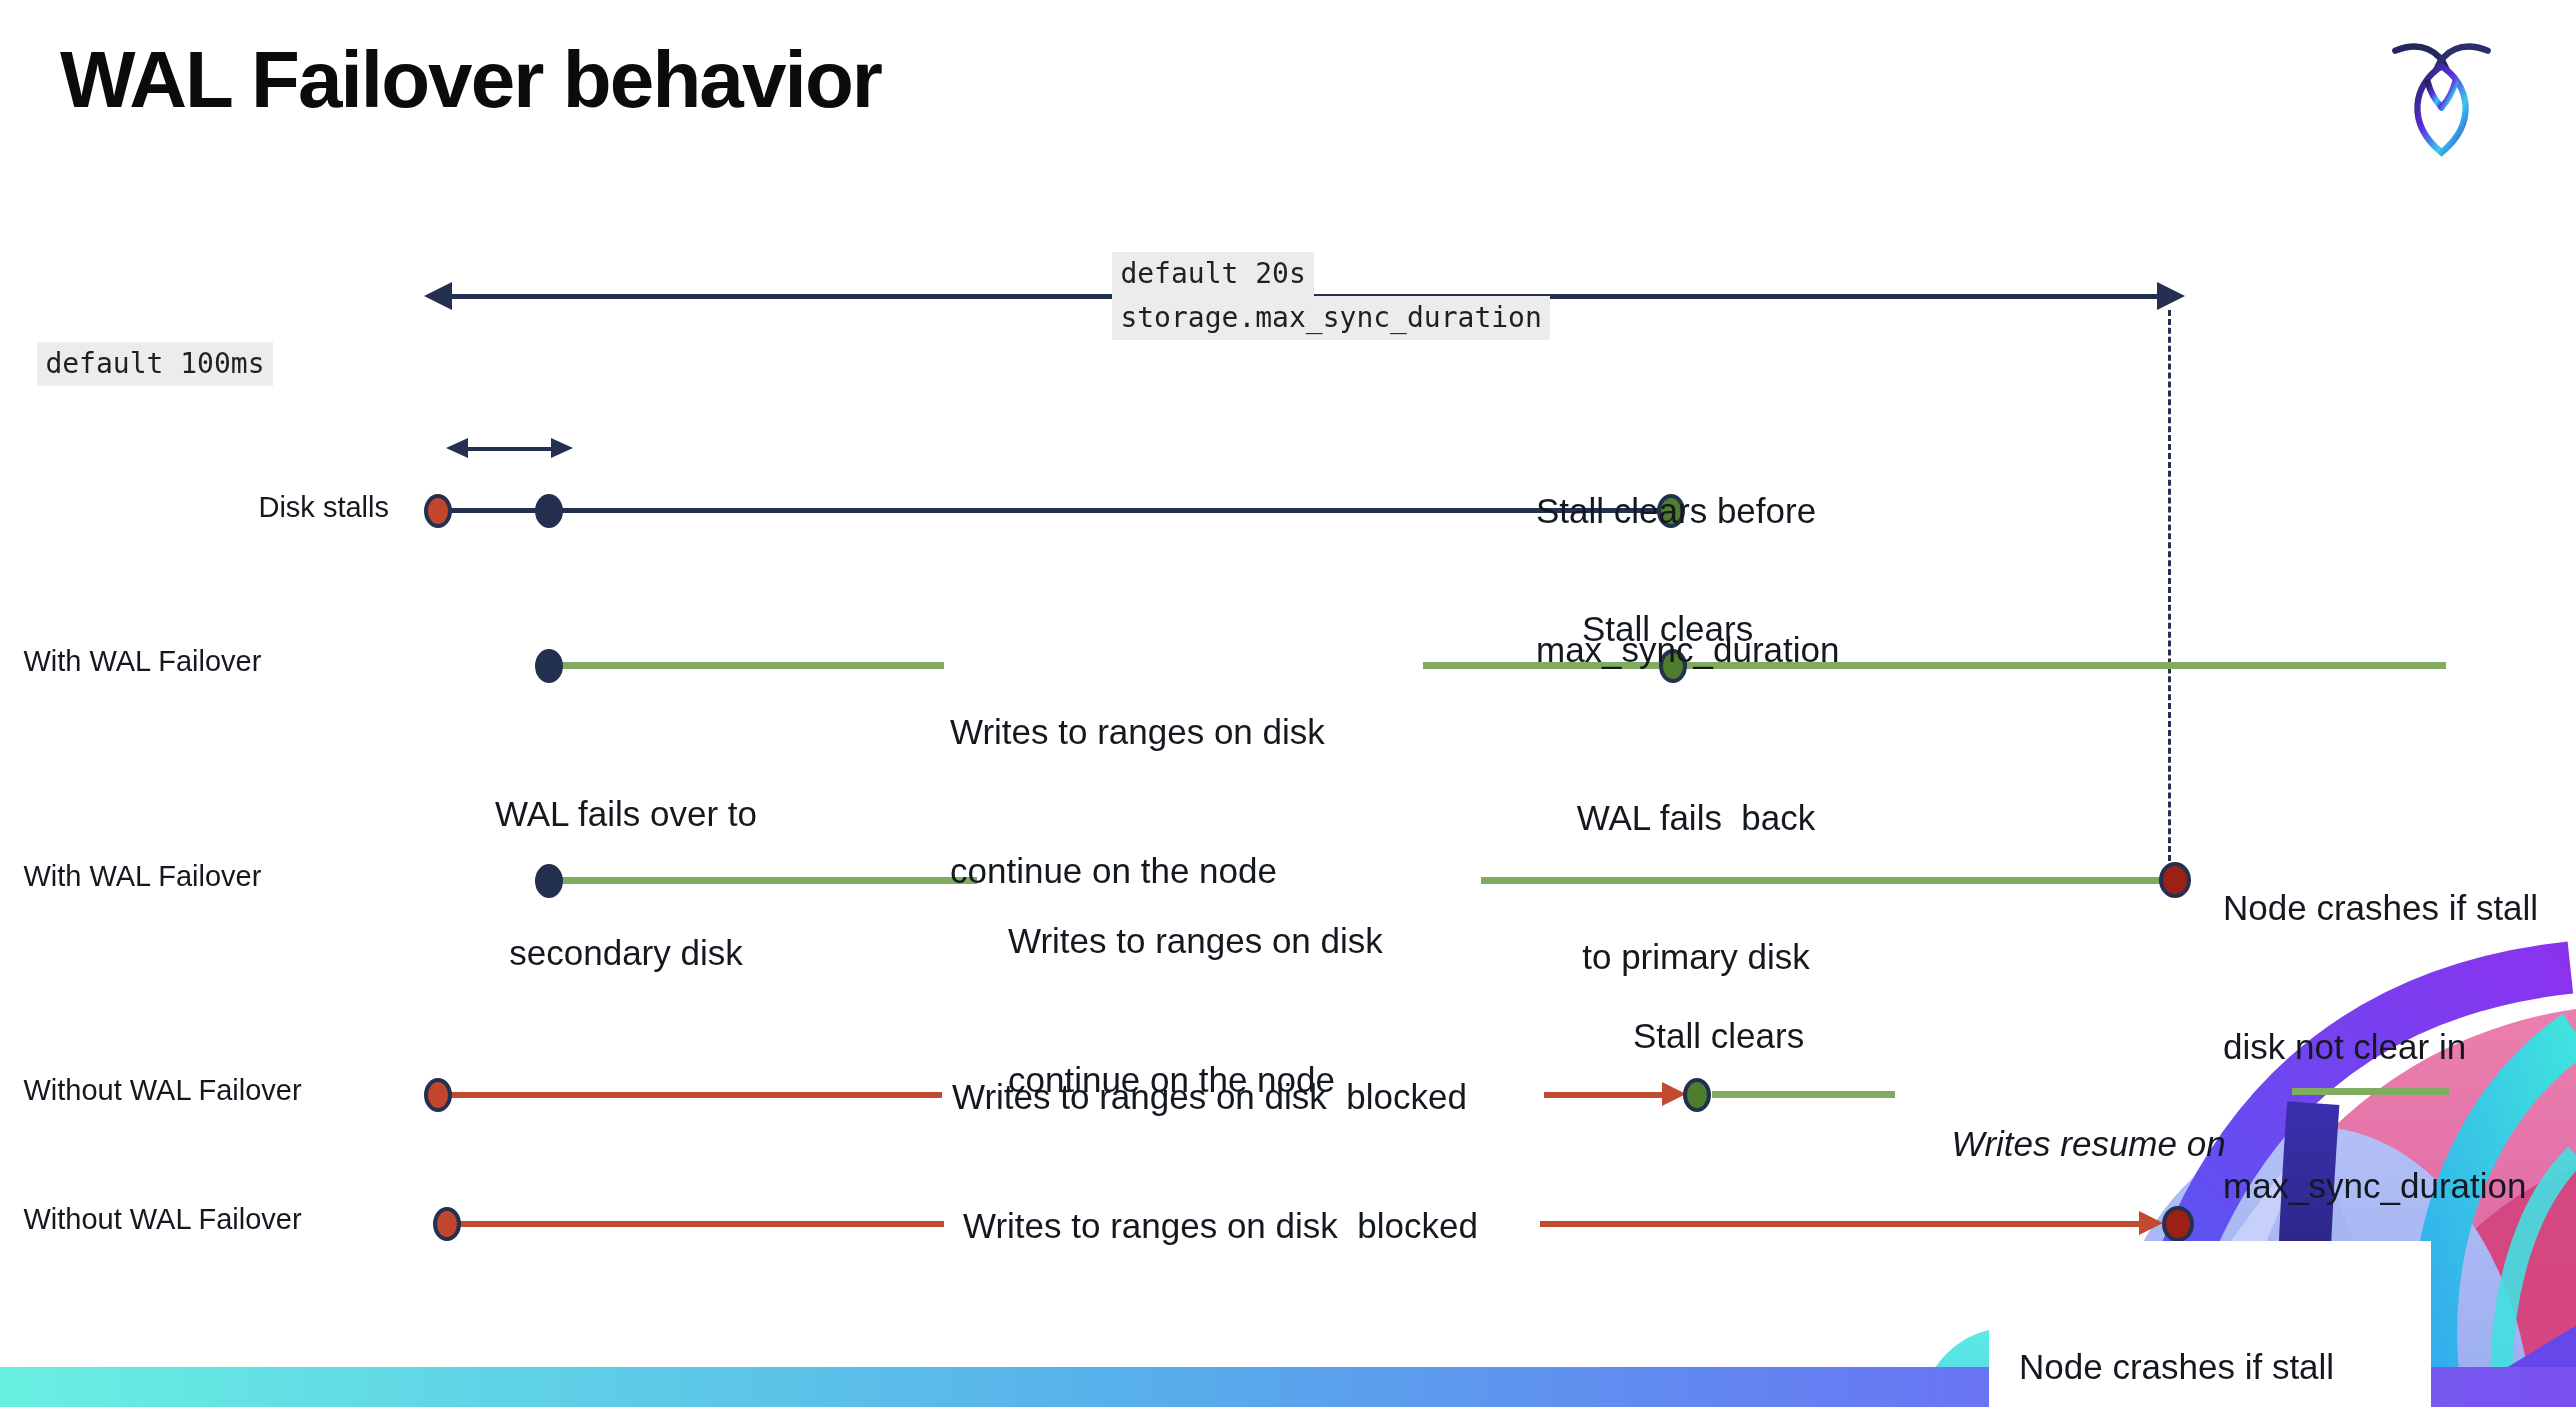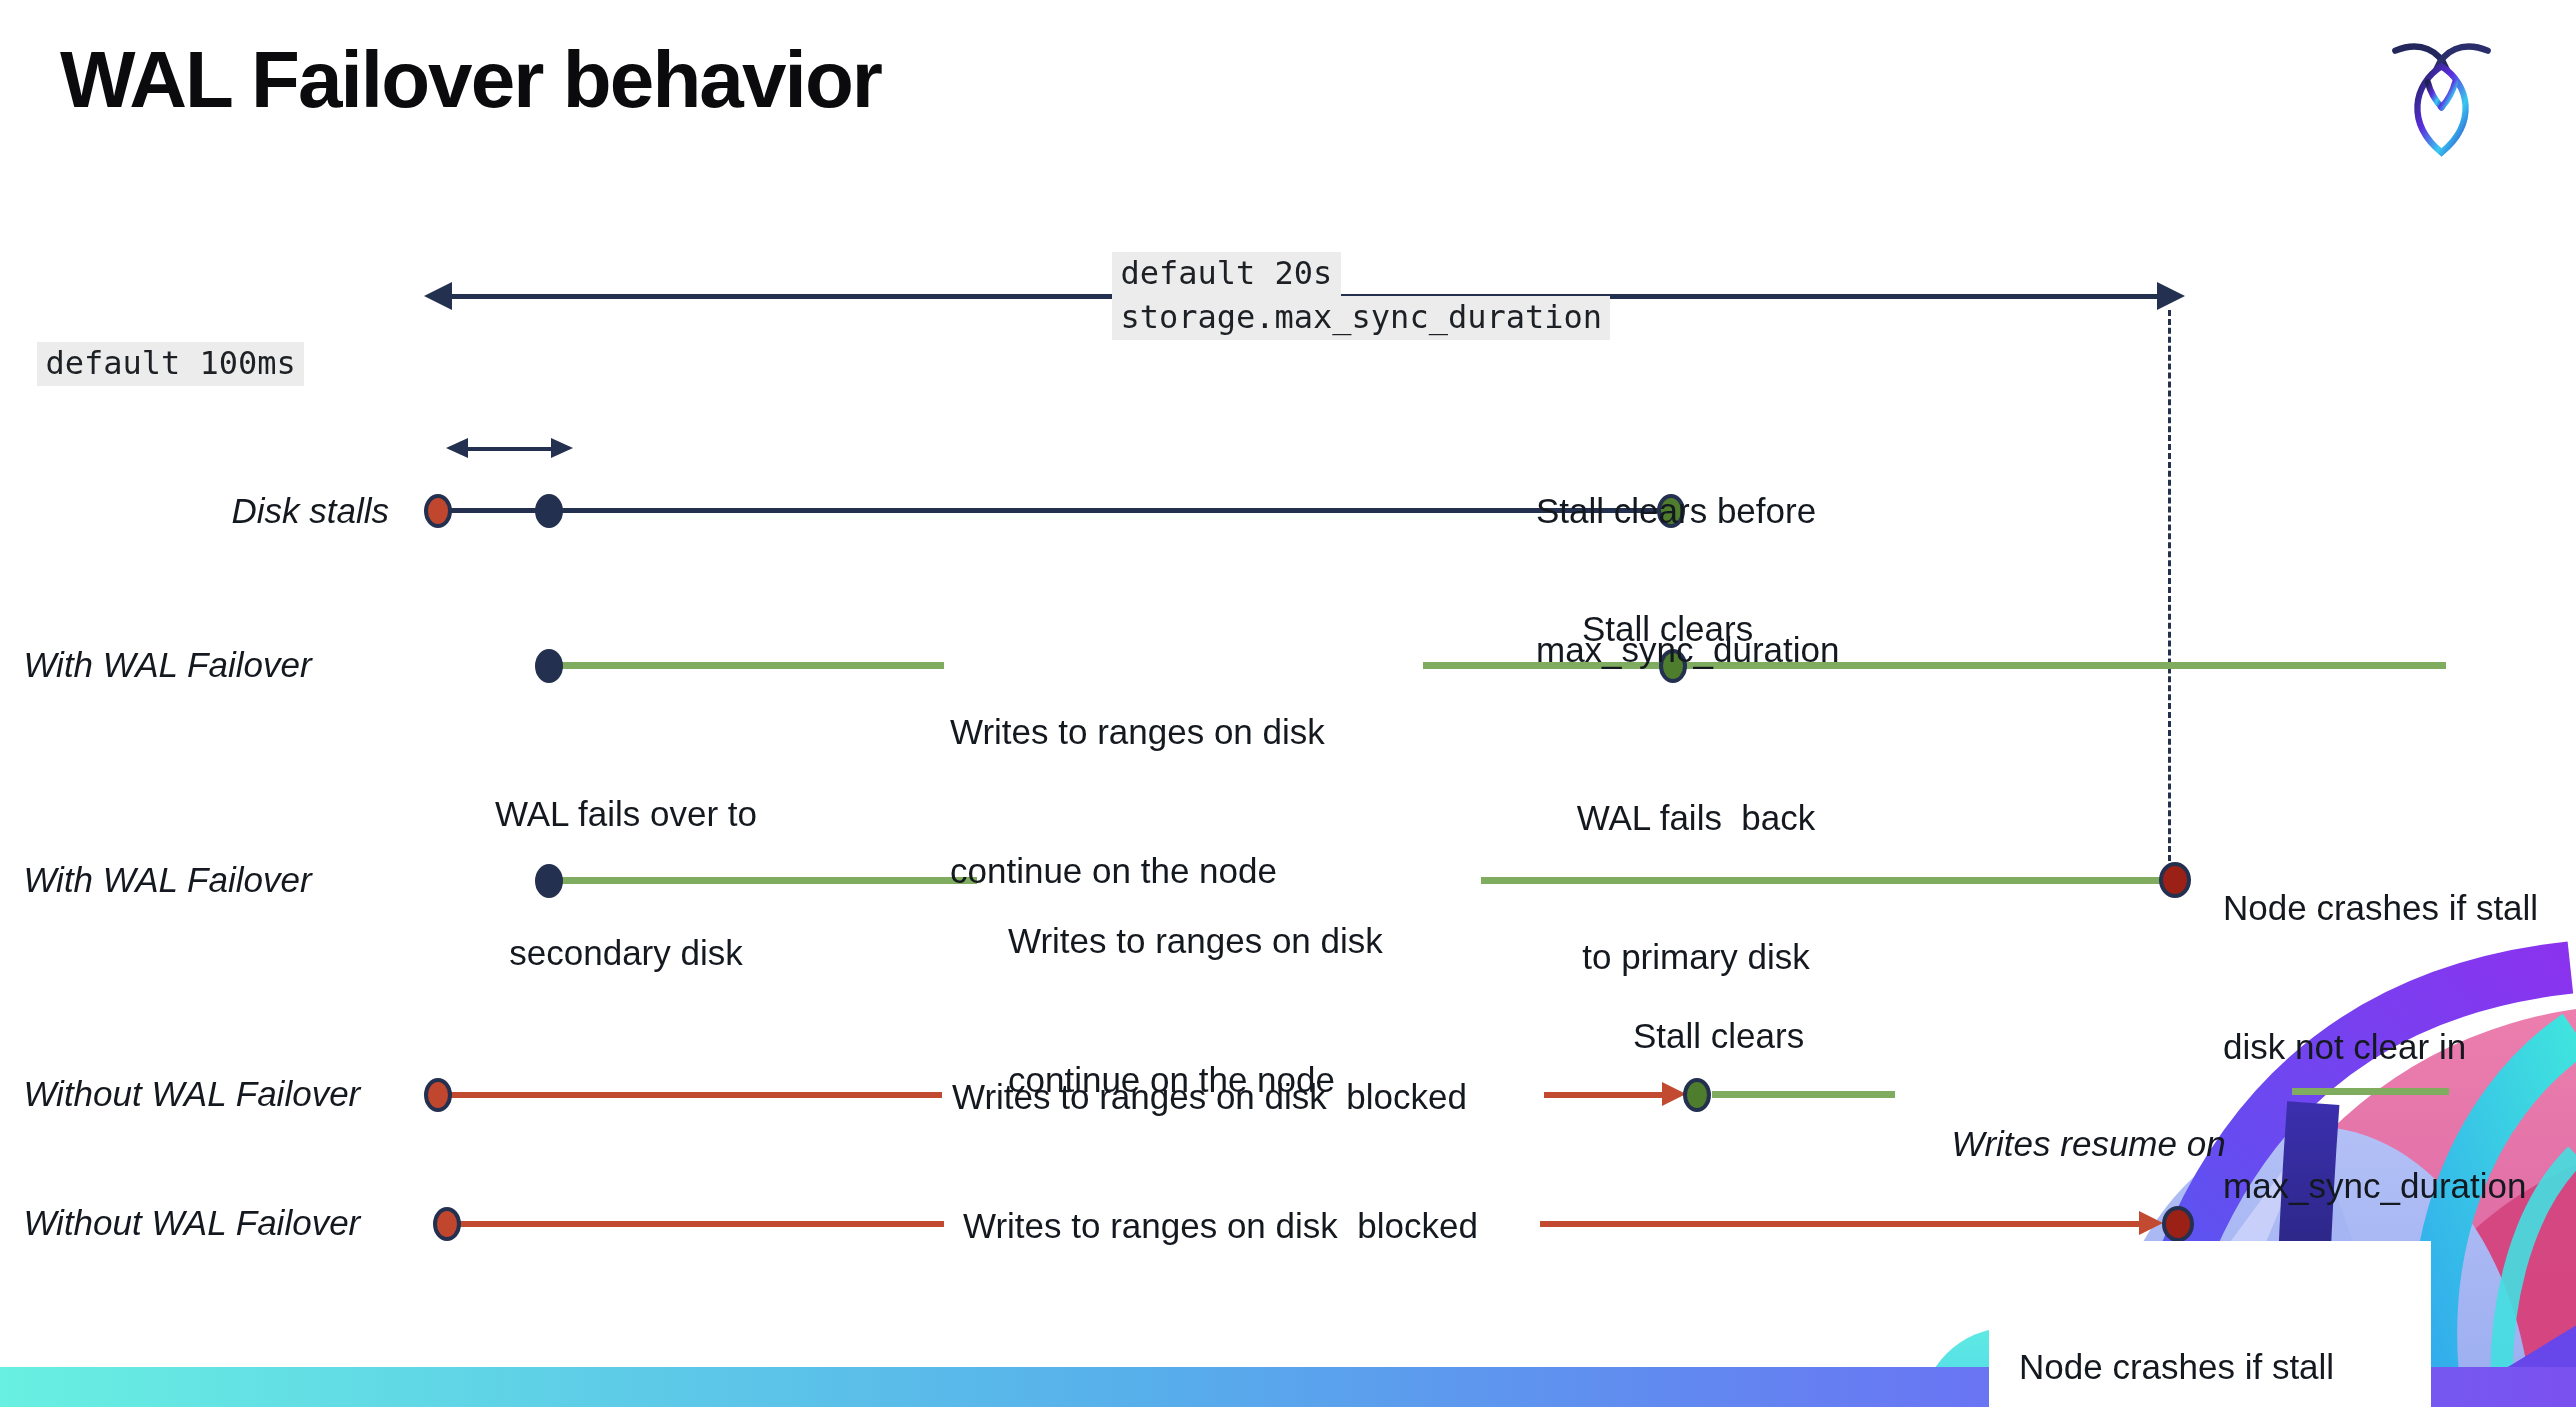--- a/index.html
+++ b/index.html
@@ -2,26 +2,26 @@
 <html style="font-size:15px"><head>
 <meta charset="utf-8">
 <style>
   html,body{margin:0;padding:0;background:#ffffff;}
   #canvas{position:relative;width:2576px;height:1408px;background:#ffffff;overflow:hidden;
           font-family:"Liberation Sans","DejaVu Sans",sans-serif;color:#14181f;}
   .abs{position:absolute;}
   
   .title{font-size:80px;font-weight:700;letter-spacing:-1.9px;color:#0b0b0d;white-space:nowrap;}
   
-  .cfg{z-index:6;font-family:"DejaVu Sans Mono","Liberation Mono",monospace;font-size:32px;line-height:41px;color:#1d2025;}
+  .cfg{z-index:6;font-family:"DejaVu Sans Mono","Liberation Mono",monospace;font-size:28px;line-height:41px;color:#1d2025;}
   .cfg span{display:table;background:#ececec;padding:0.9px 8.4px 1.9px 8.4px;white-space:pre;}
   
   .txt{font-size:35px;line-height:1.32;white-space:pre;z-index:5;}
   .txt.center{text-align:center;}
-  .rowlab{font-size:35px;white-space:nowrap;z-index:5;font-style:italic;}
+  .rowlab{font-size:29px;white-space:nowrap;z-index:5;}
   
   .hline{z-index:3;}
   .navy-l{height:4.7px;background:#24304f;}
   .green-l{height:6.5px;background:#7fac5f;}
   .red-l{height:5.6px;background:#c14a30;}
   
   .dot{width:28px;height:34px;border:4.7px solid #24304f;border-radius:50%;box-sizing:border-box;z-index:4;}
   .dot.navy{background:#24304f;}
   .dot.red{background:#c0462e;}
   .dot.green{background:#4e7d2d;}

